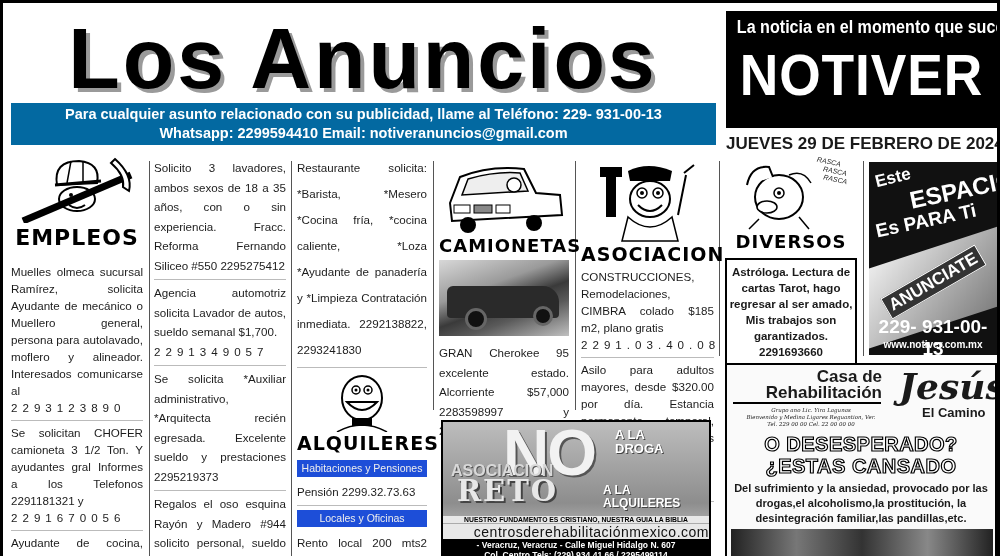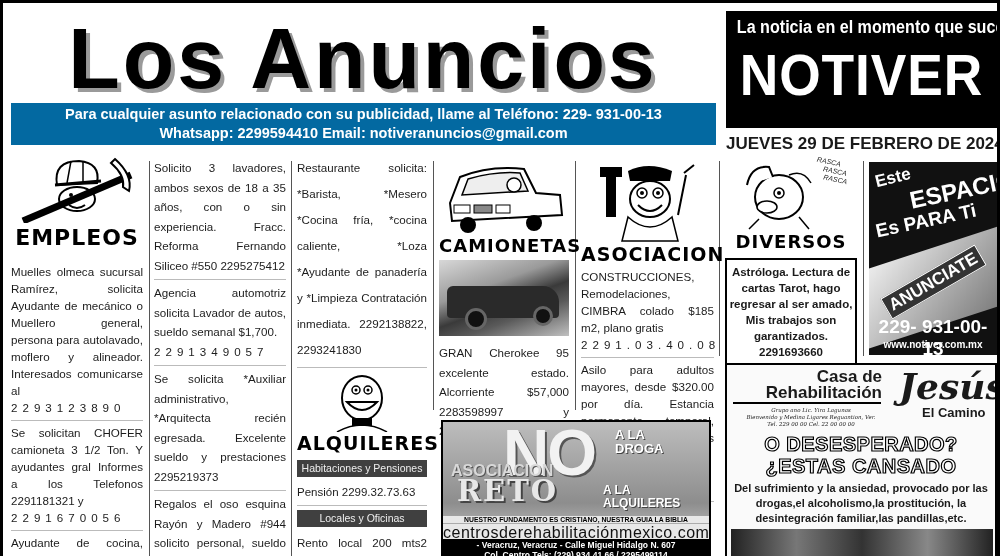--- a/index.html
+++ b/index.html
@@ -23,41 +23,41 @@
 
   
   .col { position: absolute; top: 152px; bottom: 0; }
   .vline { position: absolute; top: 158px; bottom: 0; width: 1px; background: #555; }
   .ad { font-size: 11.6px; line-height: 17px; text-align: justify; padding: 3px 0 4px; border-bottom: 1px solid #bbb; color:#1c1c1c; }
   .ad.loose { line-height: 19.5px; }
   .phone-spaced { letter-spacing: 5px; }
   .section-head { font-family: "DejaVu Sans", sans-serif; font-weight: 900; font-size: 22px; letter-spacing: 1px; text-align: center; color: #000; }
   .cartoon { display: block; margin: 0 auto; }
 
-  .sub-head { background: #404040; color: #eee; text-align: center; font-size: 10.5px; height: 17px; line-height: 17px; margin: 4px 0; }
+  .sub-head { background: #1d4ed8; color: #eee; text-align: center; font-size: 10.5px; height: 17px; line-height: 17px; margin: 4px 0; }
 
   .diversos-box { border: 2px solid #000; margin: 6px 2px 0; padding: 4px 2px; font-weight: 700; font-size: 11.5px; line-height: 16px; text-align: center; }
 
   .promo { position: absolute; left: 866px; top: 159px; width: 128px; height: 193px; background: #111; color: #fff; overflow: hidden; }
   .promo .este { position:absolute; left: 6px; top: 6px; font-weight: 900; font-size: 17px; transform: rotate(-14deg); }
   .promo .espacio { position:absolute; left: 18px; top: 14px; font-weight: 900; font-size: 24px; transform: rotate(-12deg); letter-spacing: 0; }
   .promo .para { position:absolute; left: 6px; top: 48px; font-weight: 900; font-size: 19px; transform: rotate(-12deg); white-space: nowrap; }
   .promo .swoosh { position:absolute; left:-6px; top: 84px; width: 150px; height: 80px; background: linear-gradient(135deg,#eee,#777); transform: skewY(-18deg); }
   .promo .anunciate { position:absolute; left: 10px; top: 108px; font-weight: 900; font-size: 17px; color: #fff; background:#333; padding: 1px 4px; transform: rotate(-30deg); border:1px solid #fff; }
   .promo .phone { position:absolute; left: 0; width: 128px; top: 154px; text-align:center; font-weight: 900; font-size: 19px; letter-spacing: 0; }
   .promo .url { position:absolute; left: 0; width: 128px; top: 177px; text-align:center; font-weight: 700; font-size: 10px; }
 
   .reto { position: absolute; left: 438px; top: 417px; width: 270px; height: 139px; border: 2px solid #000; background: linear-gradient(180deg,#bdbdbd,#8d8d8d 60%,#ddd); overflow: hidden; }
   .reto .no { position:absolute; left: 60px; top: -6px; font-weight: 900; font-size: 64px; color: #f2f2f2; letter-spacing: -2px; text-shadow: 2px 2px 0 #555; }
   .reto .alad { position:absolute; left: 172px; top: 6px; font-weight: 900; font-size: 13px; color:#fff; line-height: 14px; text-shadow:1px 1px 0 #444; }
   .reto .asoc { position:absolute; left: 8px; top: 40px; font-weight: 900; font-size: 16px; color:#d8d8d8; text-shadow:1px 1px 0 #555; }
   .reto .reto-word { position:absolute; left: 14px; top: 52px; font-family: "DejaVu Serif", serif; font-weight: 900; font-size: 29px; color:#e8e8e8; letter-spacing: 2px; text-shadow: 2px 2px 0 #444; text-align: center; }
   .reto .alae { position:absolute; left: 160px; top: 62px; font-weight: 900; font-size: 12px; color:#fff; line-height: 13px; text-shadow:1px 1px 0 #444; }
   .reto .fund { position:absolute; left:0; width:266px; top: 94px; text-align:center; font-weight: 900; font-size: 6.8px; color:#000; white-space: nowrap; background:#e8e8e8; }
-  .reto .web { position:absolute; left:0; width:266px; top: 102px; text-align:left; font-size: 16px; color:#111; background:#e8e8e8; letter-spacing: 0.5px; }
+  .reto .web { position:absolute; left:0; width:266px; top: 102px; text-align:right; font-size: 14px; color:#111; background:#e8e8e8; letter-spacing: 0.5px; }
   .reto .addr { position:absolute; left:0; width:266px; top: 117px; height: 22px; background:#000; color:#fff; text-align:center; font-weight:700; font-size: 8.5px; line-height: 10px; padding-top: 1px; }
 
   .jesus { position: absolute; left: 722px; top: 360px; width: 272px; height: 196px; border: 2px solid #000; background:#fafafa; overflow:hidden; }
   .jesus .casa { position:absolute; left: 10px; top: 4px; width: 145px; text-align:right; font-weight: 700; font-size: 16px; line-height: 16px; }
   .jesus .rehab-line { position:absolute; left: 6px; top: 37px; width: 148px; height: 1.5px; background:#000; }
   .jesus .small-script { position:absolute; left: 4px; top: 42px; width: 160px; font-family: "DejaVu Serif", serif; font-style: italic; font-size: 5.5px; line-height: 7px; text-align: center; color:#222; }
   .jesus .jesus-word { position:absolute; left: 172px; top: 0px; font-family: "DejaVu Serif", serif; font-weight: 900; font-style: italic; font-size: 36px; }
   .jesus .camino { position:absolute; left: 195px; top: 40px; font-weight: 700; font-size: 13px; }
   .jesus .estas { position:absolute; left: 0; width: 268px; top: 68px; text-align: center; font-weight: 900; font-size: 20px; line-height: 22px; color:#fff;
      -webkit-text-stroke: 1.2px #000; letter-spacing: 0.5px; }

